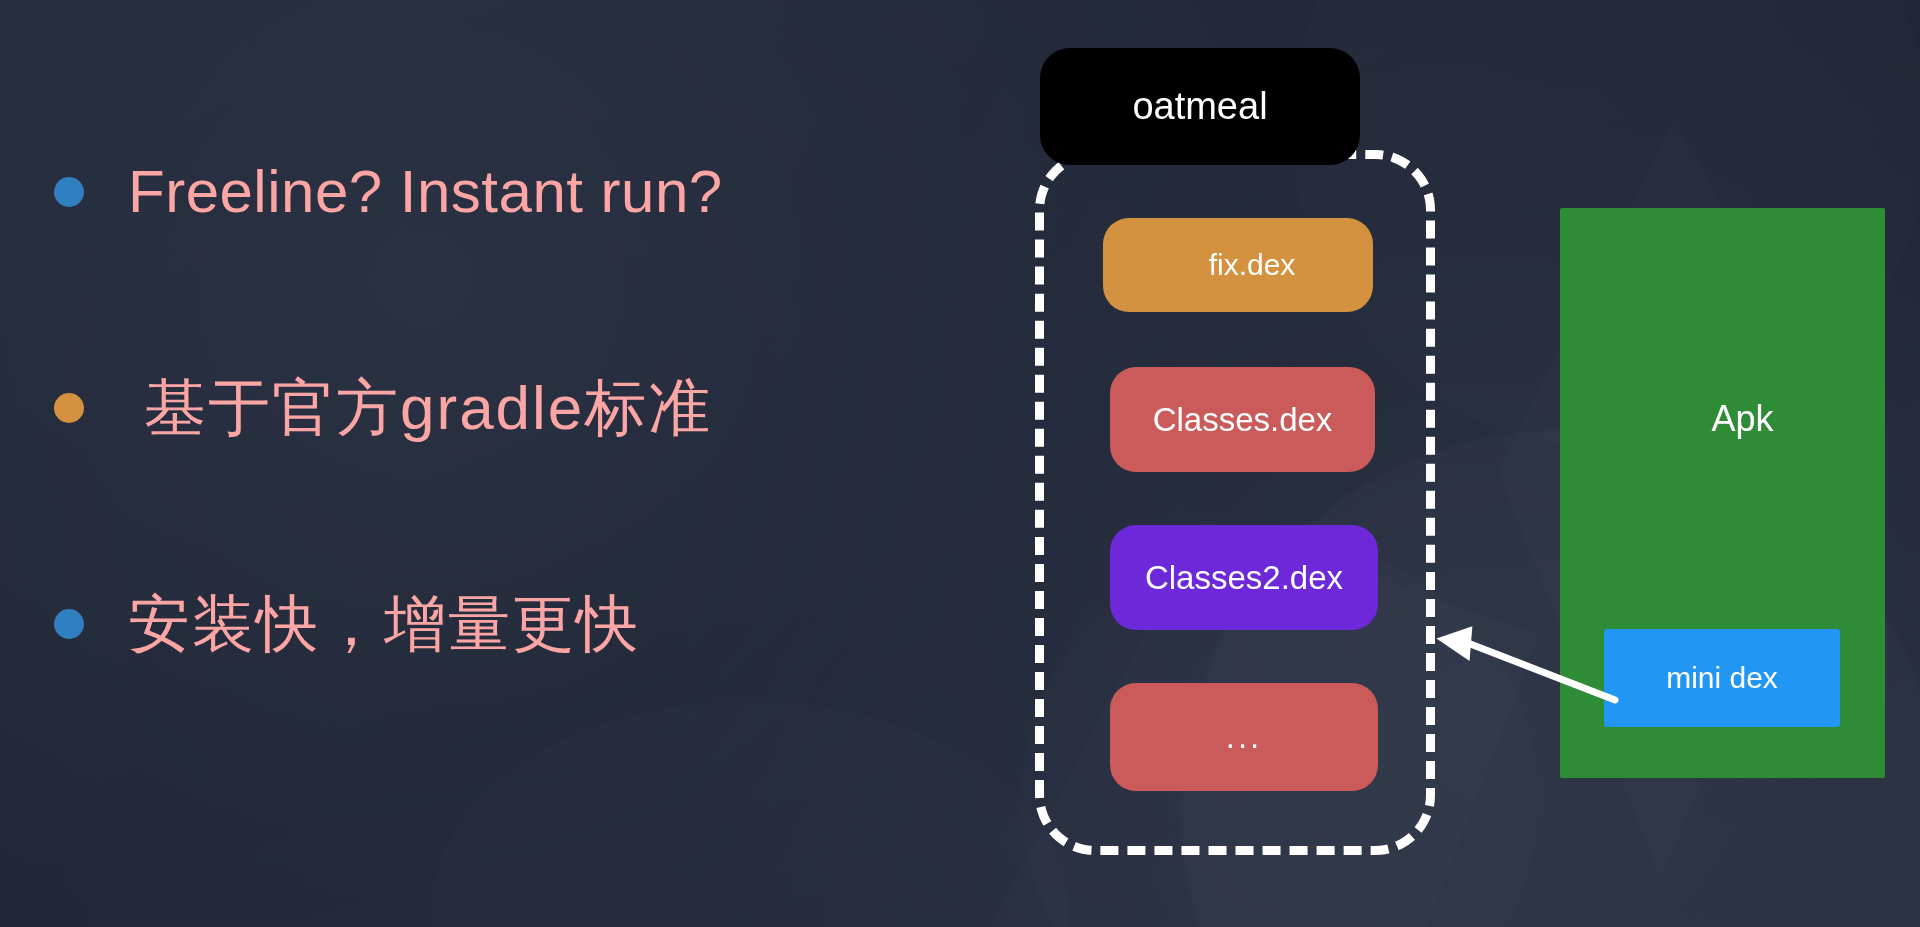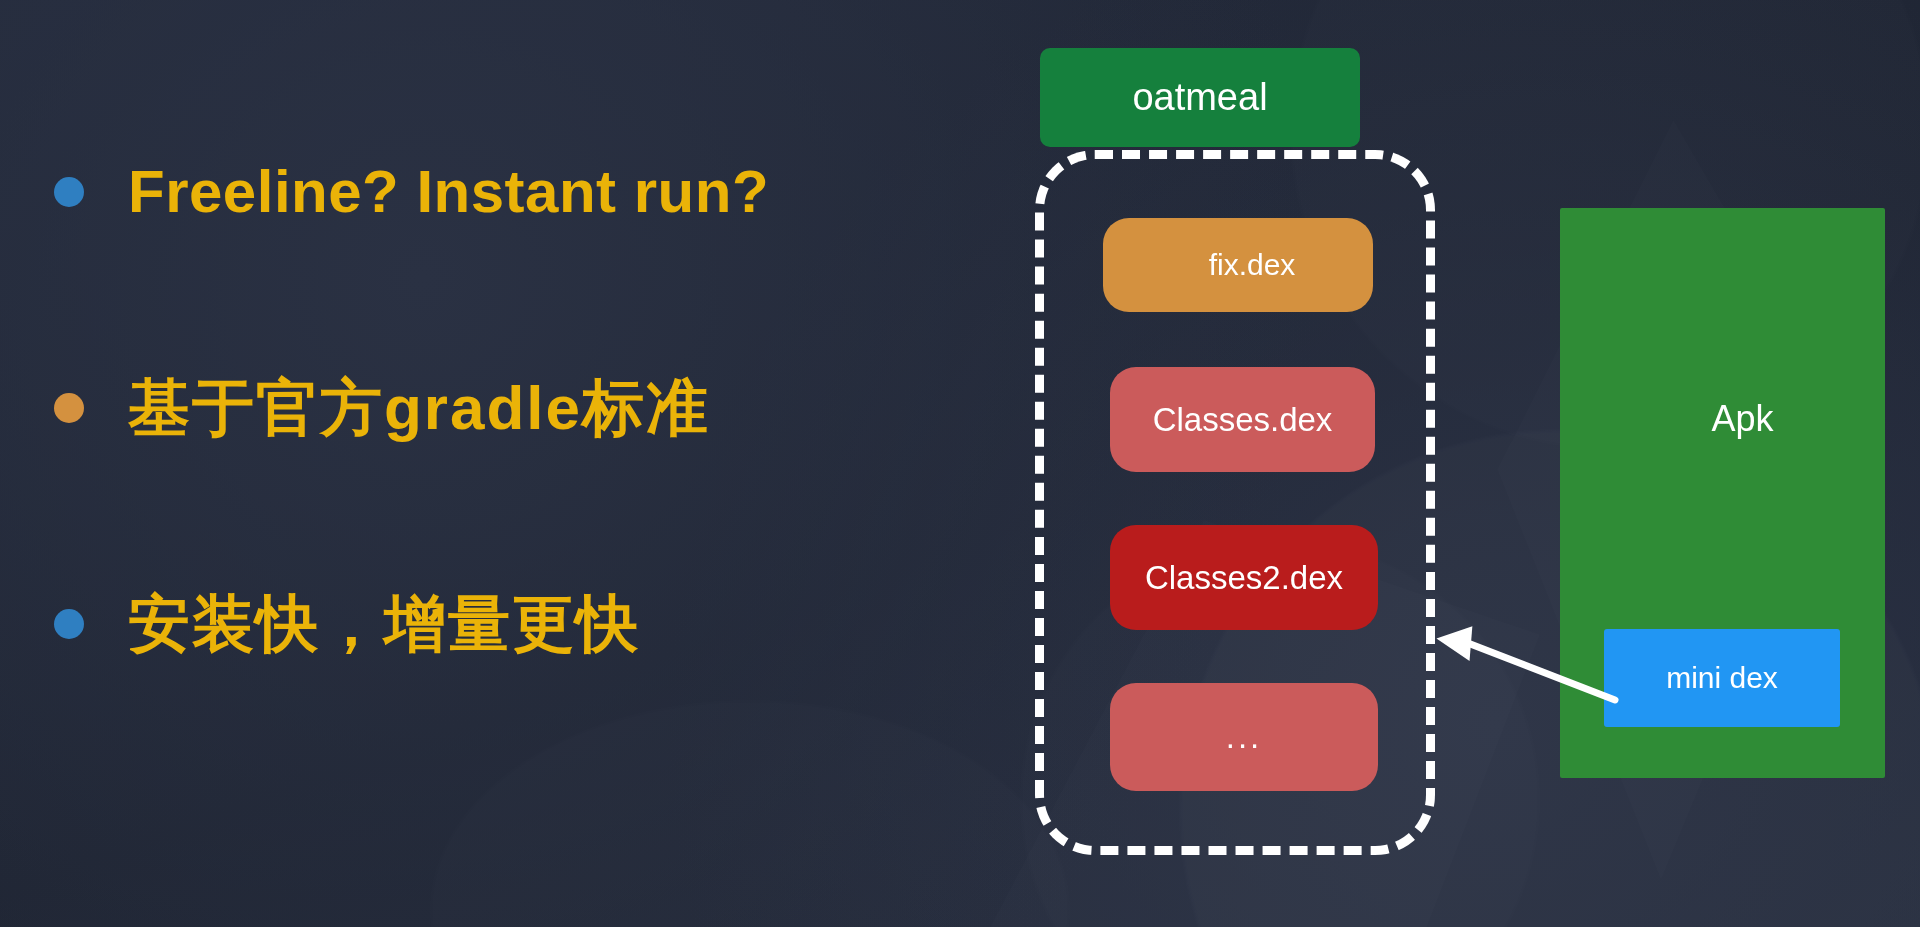--- a/index.html
+++ b/index.html
@@ -58,34 +58,34 @@
     left: 40px;
     top: 130px;
     width: 840px;
   }
   .bullet-row {
     display: flex;
     align-items: center;
     height: 124px;
   }
   .bullet-row.b-one { margin-bottom: 92px; }
-  .bullet-row.b-two { margin-bottom: 92px; }
+  .bullet-row.b-two { margin-bottom: 92px; gap: 16px; }
   .dot {
     width: 30px;
     height: 30px;
     border-radius: 50%;
     flex: 0 0 auto;
     margin-left: 14px;
     margin-right: 44px;
   }
   .bullet-text {
     font-size: 58px;
     line-height: 1.1;
-    font-weight: 700;
-    color: #eab308;
+    font-weight: 400;
+    color: #fca5a5;
     white-space: nowrap;
     letter-spacing: 0.5px;
   }
   .bullet-text.latin { font-size: 60px; }
   .bullet-text.cjk  { font-size: 62px; letter-spacing: 2px; }
 
   
   .dashed-box {
     position: absolute;
     left: 1035px;
@@ -103,39 +103,39 @@
     display: flex;
     align-items: center;
     justify-content: center;
     box-sizing: border-box;
     color: #ffffff;
     text-align: center;
   }
   .node.rounded { border-radius: 26px; }
 
   .node-oatmeal {
-    left: 1040px; top: 48px; width: 320px; height: 99px;
-    background: #15803d;
+    left: 1040px; top: 48px; width: 320px; height: 117px;
+    background: #000000;
     font-size: 38px;
-    border-radius: 10px;
+    border-radius: 30px;
   }
   .node-fixdex {
     left: 1103px; top: 218px; width: 270px; height: 94px;
     background: #d4913f;
     font-size: 30px;
     padding-left: 28px;
   }
   .node-classesdex {
     left: 1110px; top: 367px; width: 265px; height: 105px;
     background: #cb5b5b;
     font-size: 33px;
   }
   .node-classes2dex {
     left: 1110px; top: 525px; width: 268px; height: 105px;
-    background: #b91c1c;
+    background: #6d28d9;
     font-size: 33px;
     justify-content: center;
   }
   .node-ellipsis {
     left: 1110px; top: 683px; width: 268px; height: 108px;
     background: #cb5b5b;
     font-size: 33px;
     letter-spacing: 3px;
   }
 

